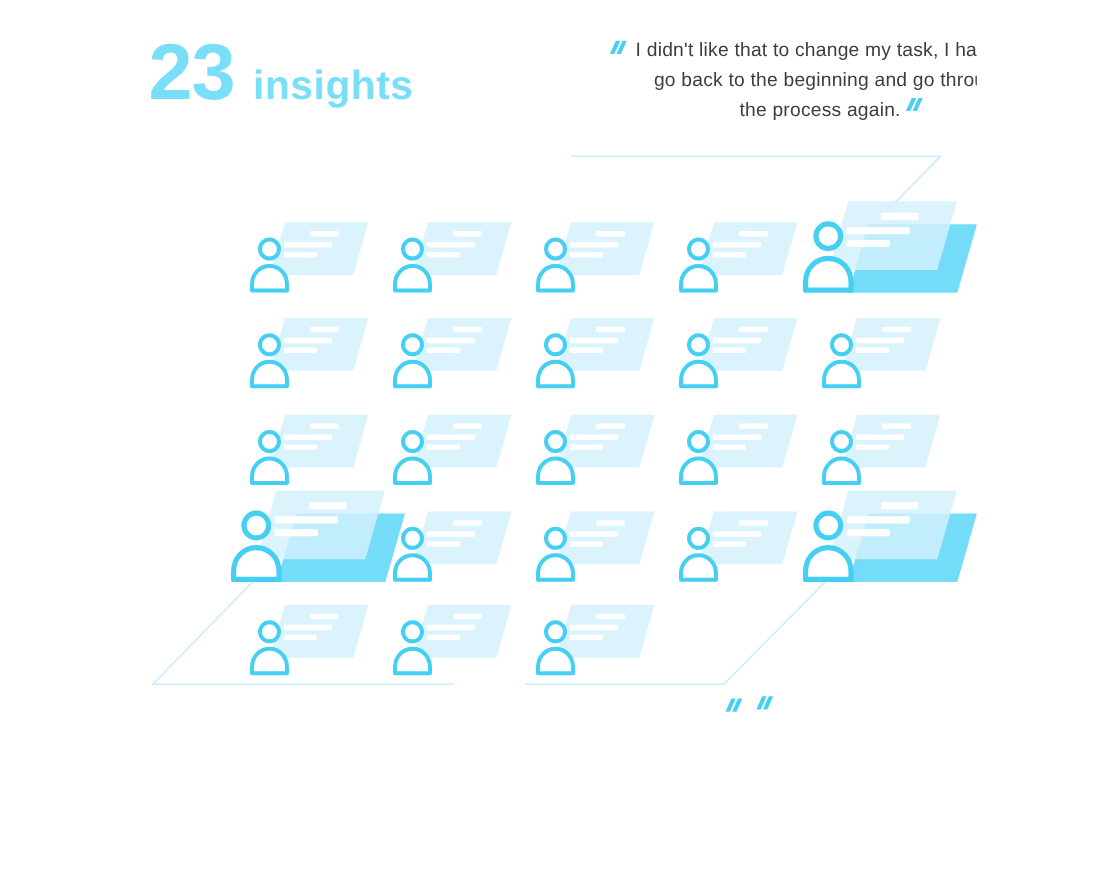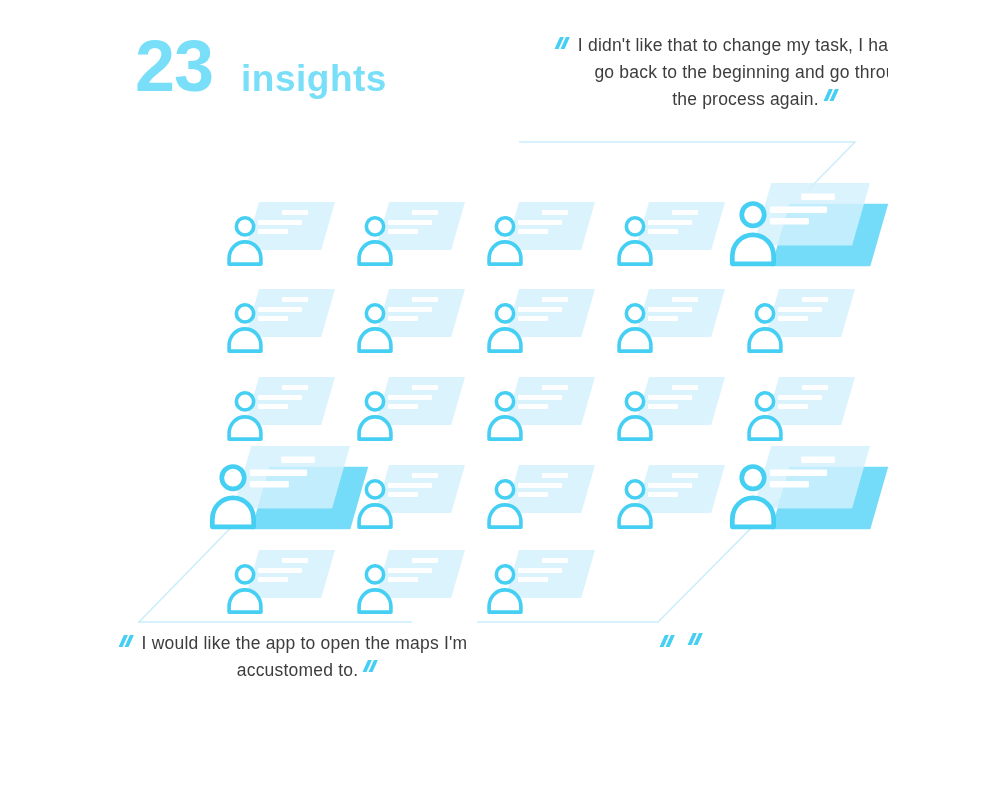--- a/index.html
+++ b/index.html
@@ -17,21 +17,21 @@
   
   .title-row{
     position:absolute;left:135px;top:30px;
     display:flex;align-items:baseline;
     color:var(--title);
   }
   .title-number{
     font-size:72px;font-weight:700;line-height:1;letter-spacing:-1px;
   }
   .title-label{
-    font-size:37px;font-weight:700;margin-left:28px;letter-spacing:0.5px;
+    font-size:37px;font-weight:700;margin-left:17px;letter-spacing:0.5px;
   }
 
   
   .quote{
     position:absolute;
     color:var(--text);
     font-size:17.5px;line-height:27px;letter-spacing:0.2px;text-align:center;
   }
   .qbody{padding-left:26px;text-indent:-26px;}
   .qmark{
@@ -89,25 +89,20 @@
     <span class="title-number">23</span>
     <span class="title-label">insights</span>
   </div>
 
   <div class="quote" style="left:556px;top:32px;width:372px;">
     <div class="qbody">
       <span class="qmark open"><i></i><i></i></span><span class="qtext">I didn't like that to change my task, I have to go back to the beginning and go through the process again.</span><span class="qmark close"><i></i><i></i></span>
     </div>
   </div>
 
-  <div class="quote" style="left:104px;top:630px;width:380px;">
-    <div class="qbody">
-      <span class="qmark open"><i></i><i></i></span><span class="qtext">I would like the app to open the maps I'm accustomed to.</span><span class="qmark close"><i></i><i></i></span>
-    </div>
-  </div>
 
   <div class="quote" style="left:514px;top:630px;width:336px;">
     <div class="qbody">
       <span class="qmark open"><i></i><i></i></span><span class="qmark close"><i></i><i></i></span>
     </div>
   </div>
 
   <div class="grid">
       <div class="item" style="left: 225px; top: 202px;">
         <div class="card light"></div>

